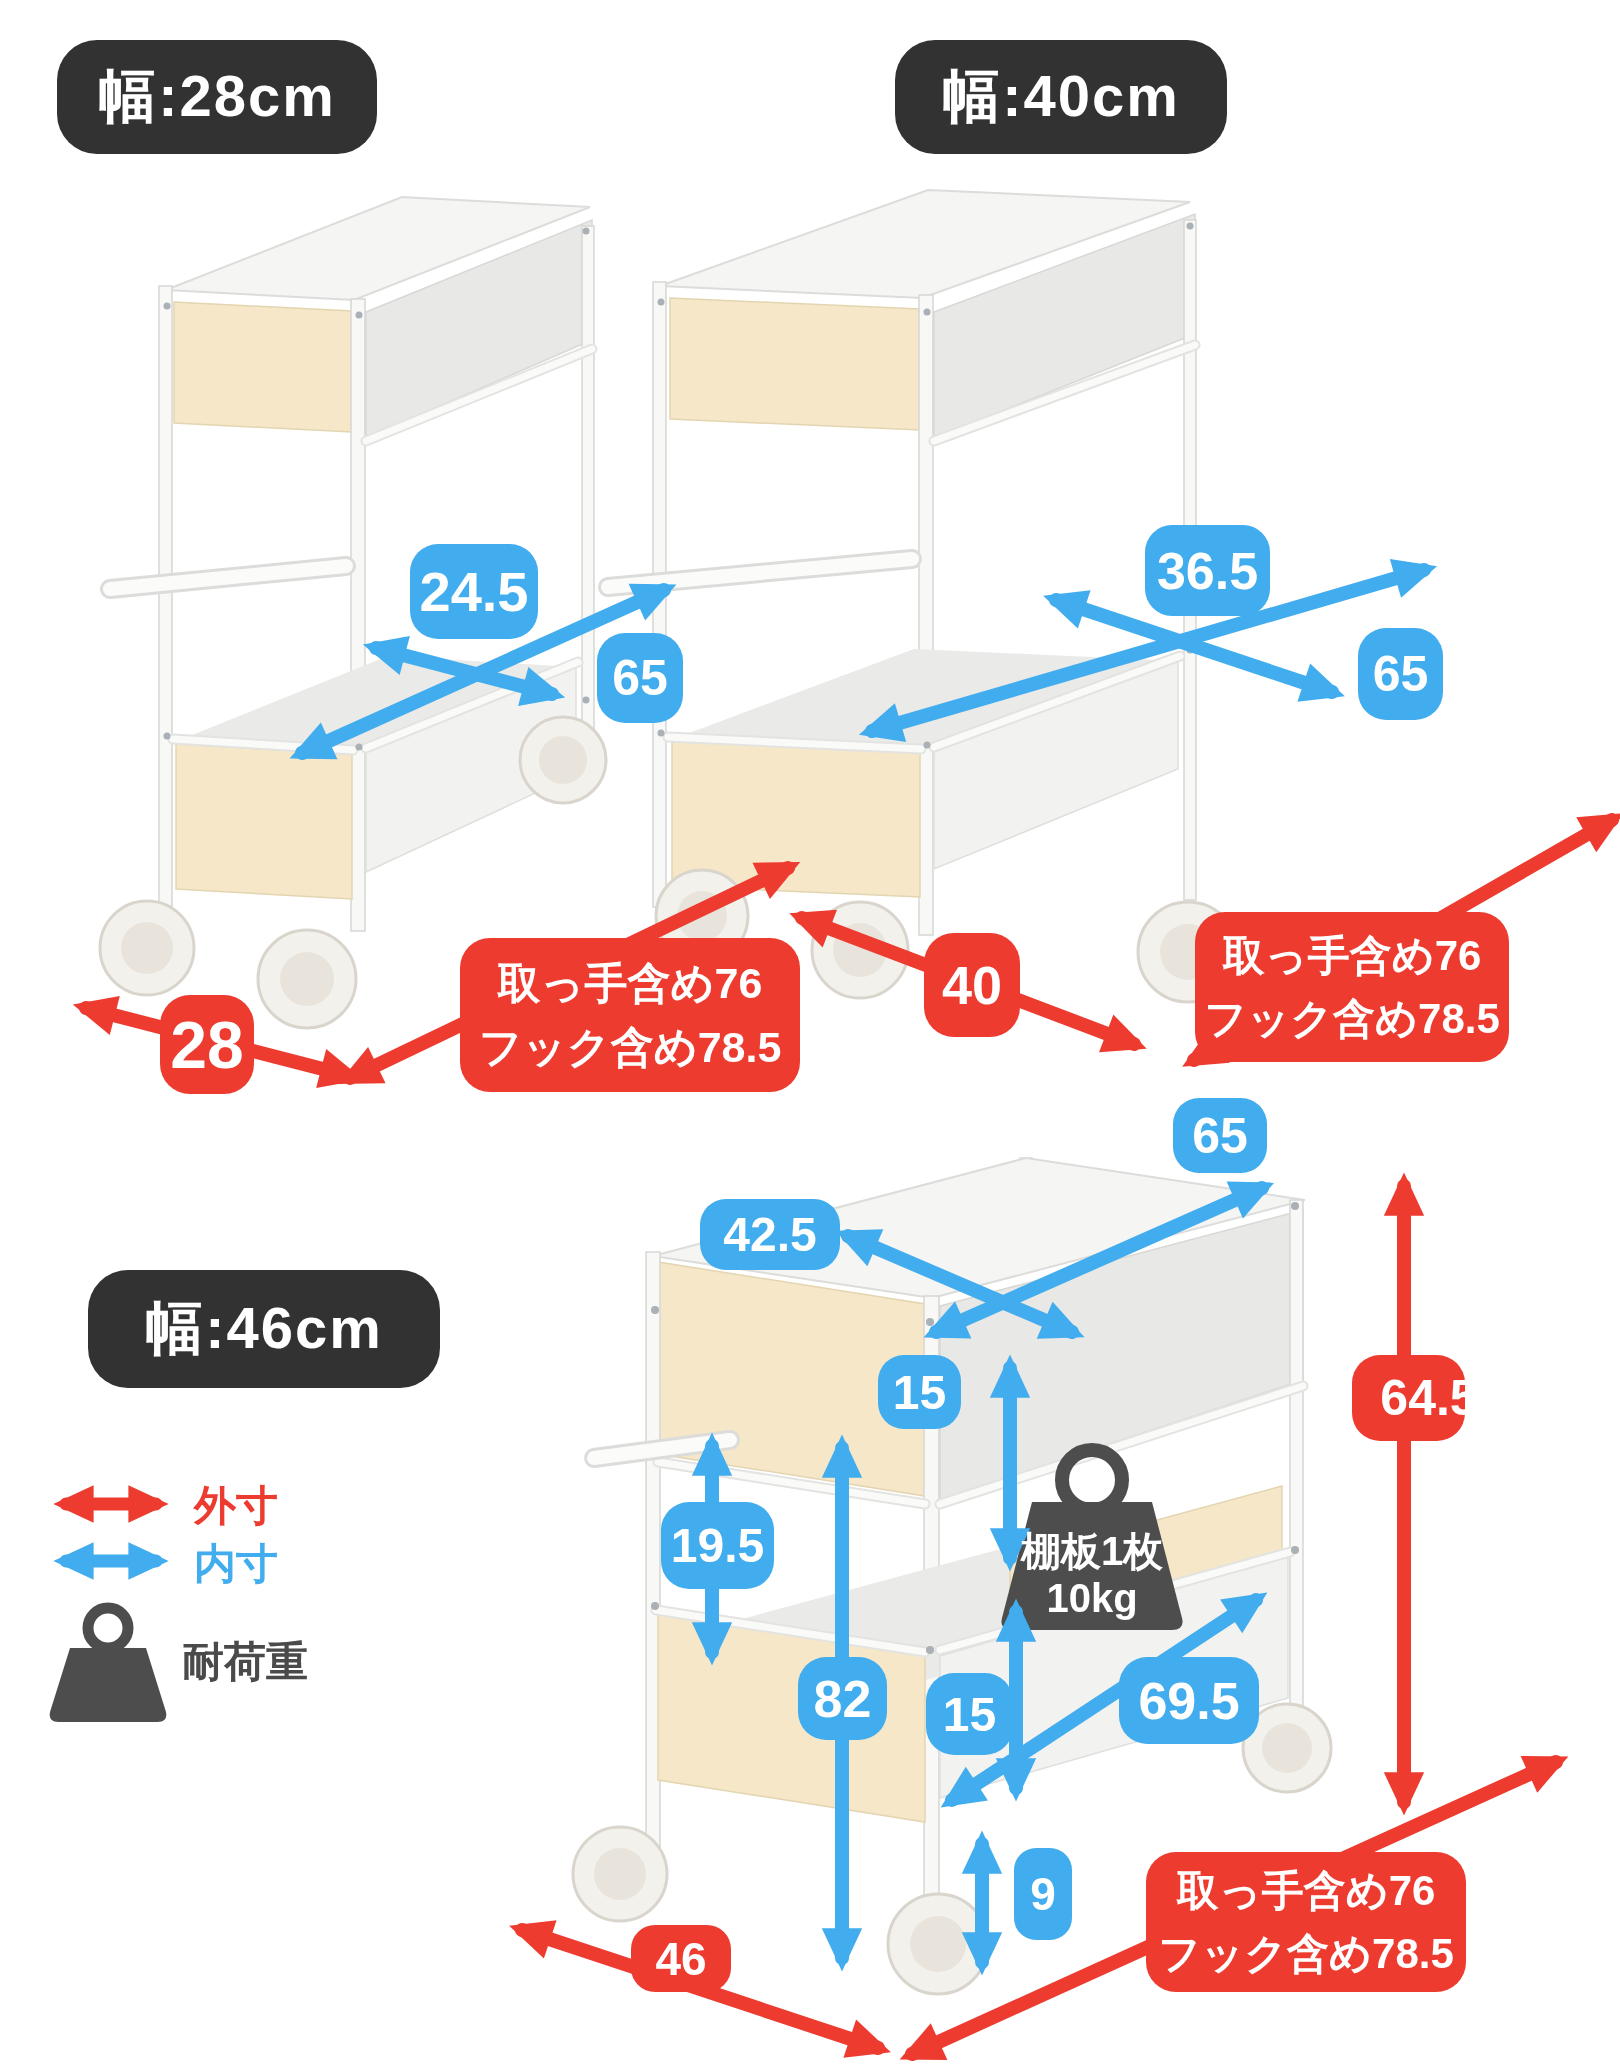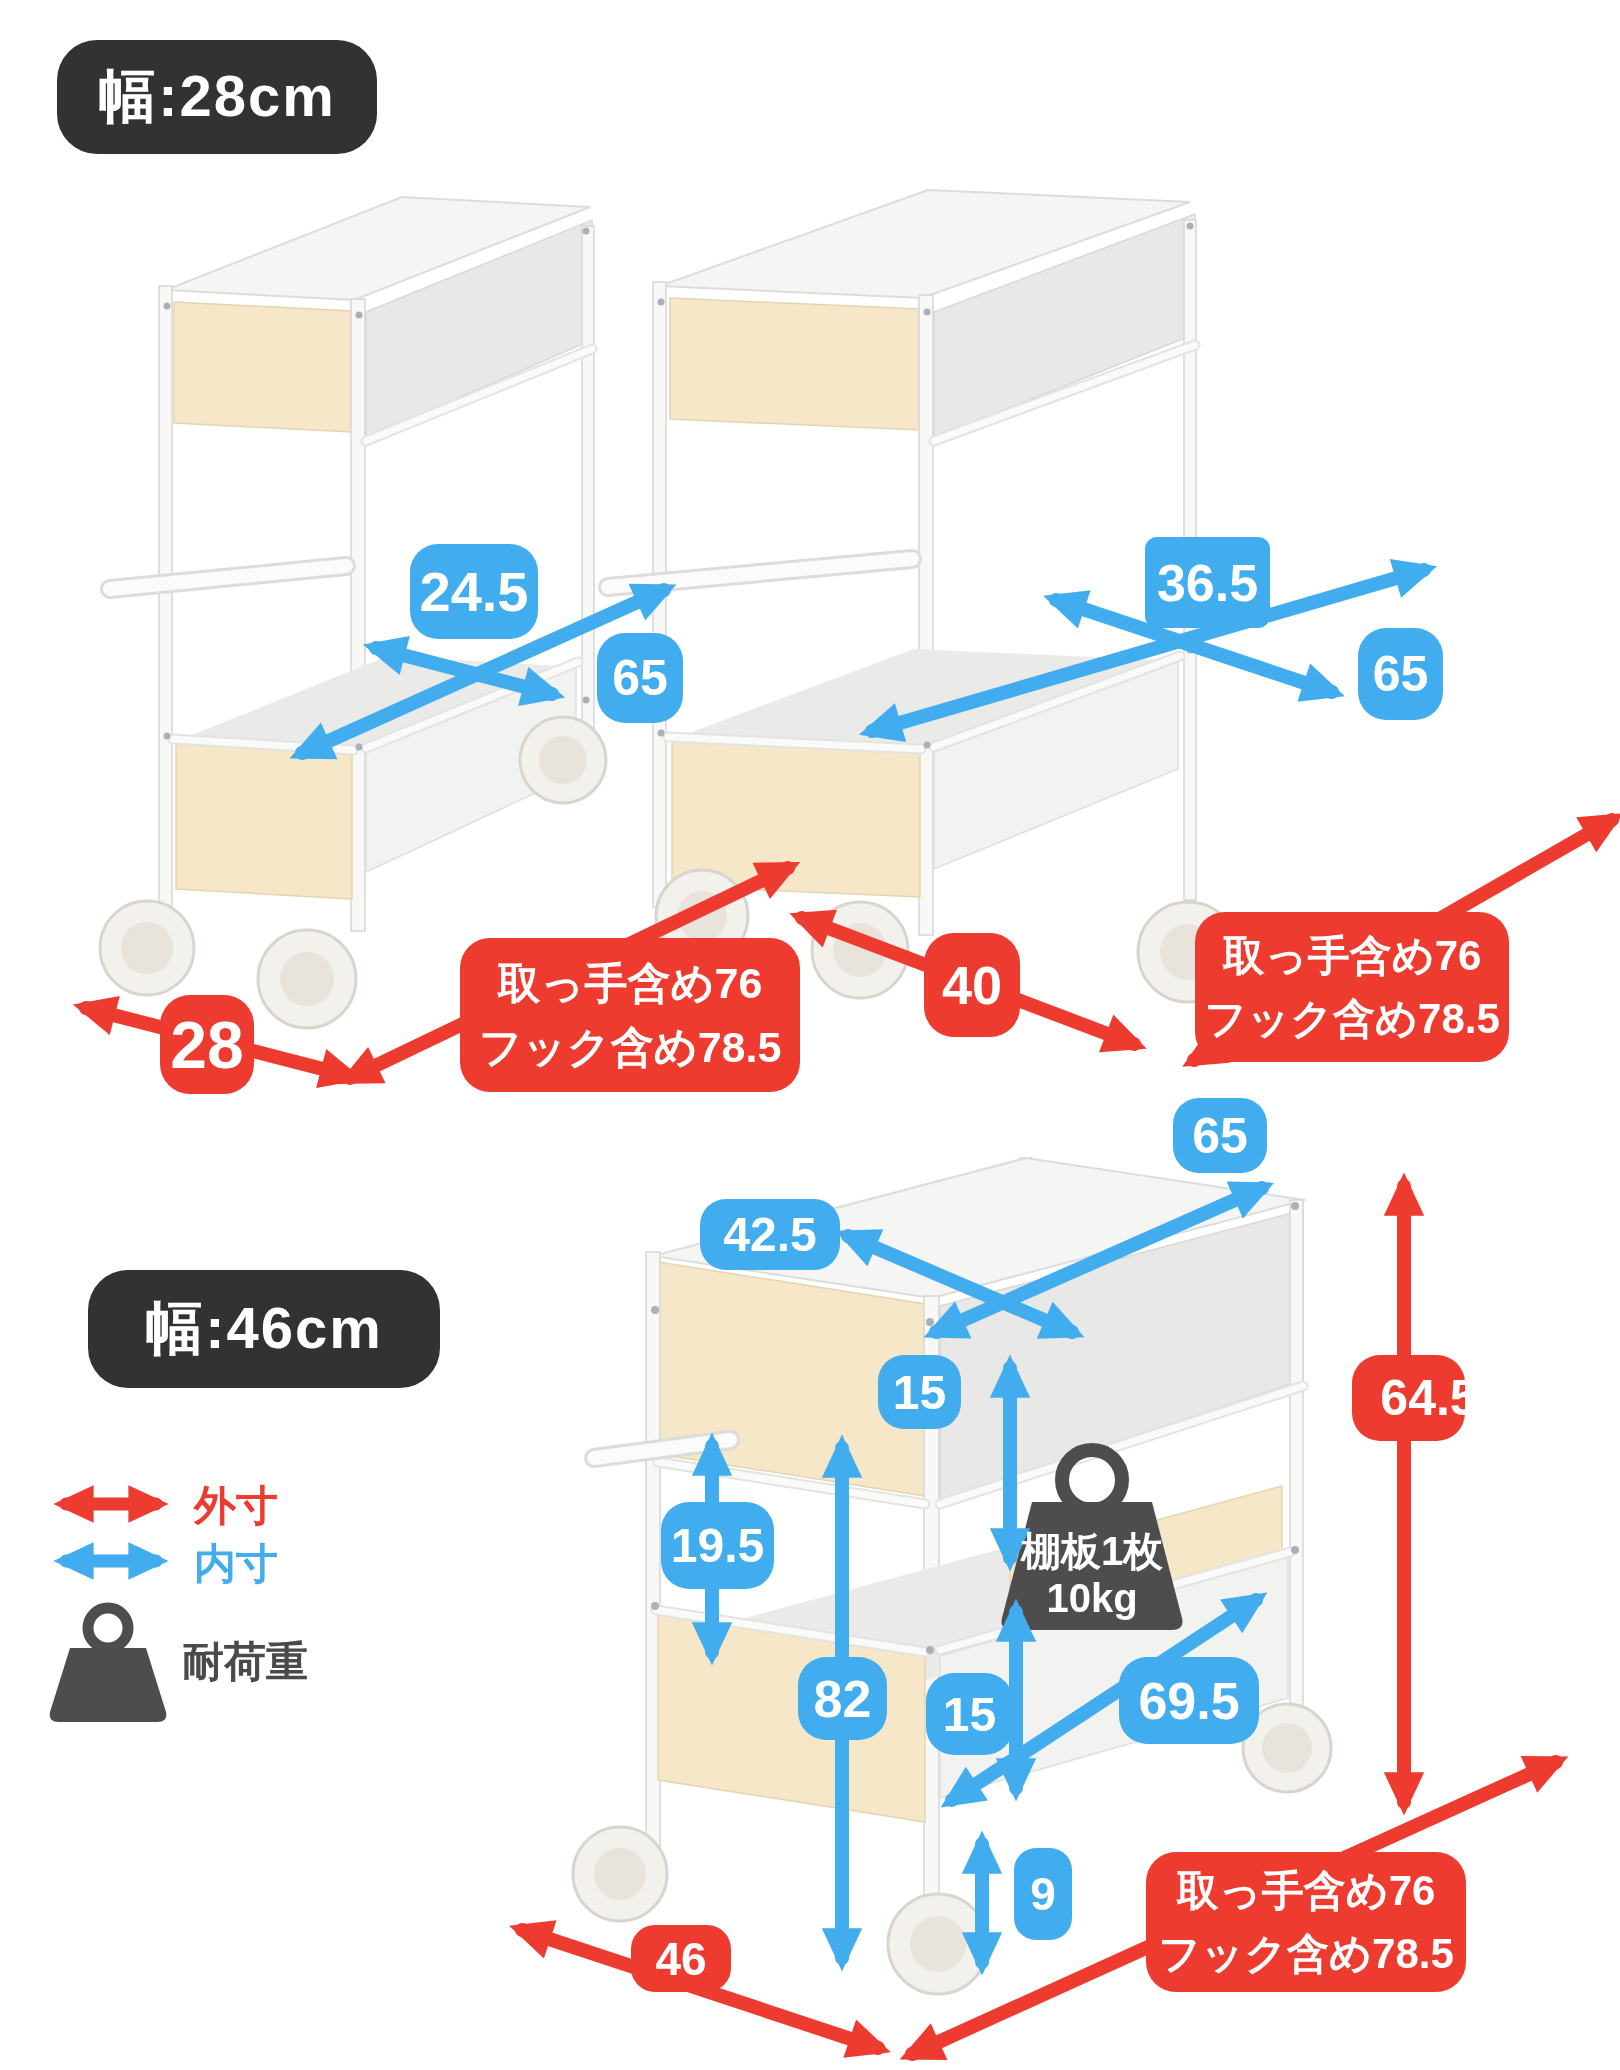--- a/index.html
+++ b/index.html
@@ -16,21 +16,21 @@
   .note{flex-direction:column;line-height:1.5;border-radius:30px;}
   .plain{background:none;z-index:3;position:absolute;font-weight:bold;text-align:right;}
   
   .b1{left:57px;top:40px;width:320px;height:114px;}
   .b2{left:895px;top:40px;width:332px;height:114px;}
   .b3{left:88px;top:1270px;width:352px;height:118px;}
   .c1iw{left:410px;top:544px;width:128px;height:95px;font-size:56px;border-radius:28px;}
   .c1il{left:597px;top:633px;width:86px;height:90px;font-size:50px;border-radius:28px;}
   .c1ow{left:160px;top:995px;width:94px;height:99px;font-size:66px;border-radius:30px;}
   .c1note{left:460px;top:938px;width:340px;height:154px;font-size:43px;}
-  .c2iw{left:1145px;top:537px;width:125px;height:91px;font-size:52px;border-radius:12px;}
+  .c2iw{left:1145px;top:525px;width:125px;height:91px;font-size:52px;border-radius:27px;}
   .c2il{left:1358px;top:628px;width:85px;height:92px;font-size:50px;border-radius:28px;}
   .c2ow{left:924px;top:933px;width:96px;height:104px;font-size:54px;border-radius:30px;}
   .c2note{left:1195px;top:912px;width:314px;height:150px;font-size:42px;}
   .c3ol{left:1173px;top:1098px;width:94px;height:75px;font-size:50px;border-radius:26px;}
   .c3tw{left:700px;top:1184px;width:140px;height:71px;font-size:48px;border-radius:26px;margin-top:15px;}
   .c3dh{left:878px;top:1355px;width:83px;height:74px;font-size:48px;border-radius:26px;}
   .c3hg{left:661px;top:1502px;width:113px;height:87px;font-size:48px;border-radius:28px;}
   .c3sh{left:798px;top:1657px;width:89px;height:83px;font-size:52px;border-radius:28px;}
   .c3bh{left:926px;top:1673px;width:87px;height:82px;font-size:48px;border-radius:28px;}
   .c3bl{left:1119px;top:1657px;width:140px;height:87px;font-size:52px;border-radius:28px;}
@@ -222,20 +222,21 @@
     <line x1="66" y1="1504" x2="156" y2="1504" stroke-width="13" marker-start="url(#hr)" marker-end="url(#hr)"></line>
   </g>
 
   <g>
     <circle cx="108" cy="1628" r="20" fill="none" stroke="#4D4D4D" stroke-width="11"></circle>
     <path d="M70,1648 L146,1648 L166,1712 Q168,1722 157,1722 L59,1722 Q48,1722 50,1712 Z" fill="#4D4D4D"></path>
   </g>
 </svg>
 
 <div class="lbl badge b1">幅:28cm</div>
+<div class="lbl badge b2">幅:40cm</div>
 <div class="lbl badge b3">幅:46cm</div>
 
 <div class="lbl blue c1iw">24.5</div>
 <div class="lbl blue c1il">65</div>
 <div class="lbl red c1ow">28</div>
 <div class="lbl red note c1note">
   <span>取っ手含め76</span>
   <span>フック含め78.5</span>
 </div>
 

